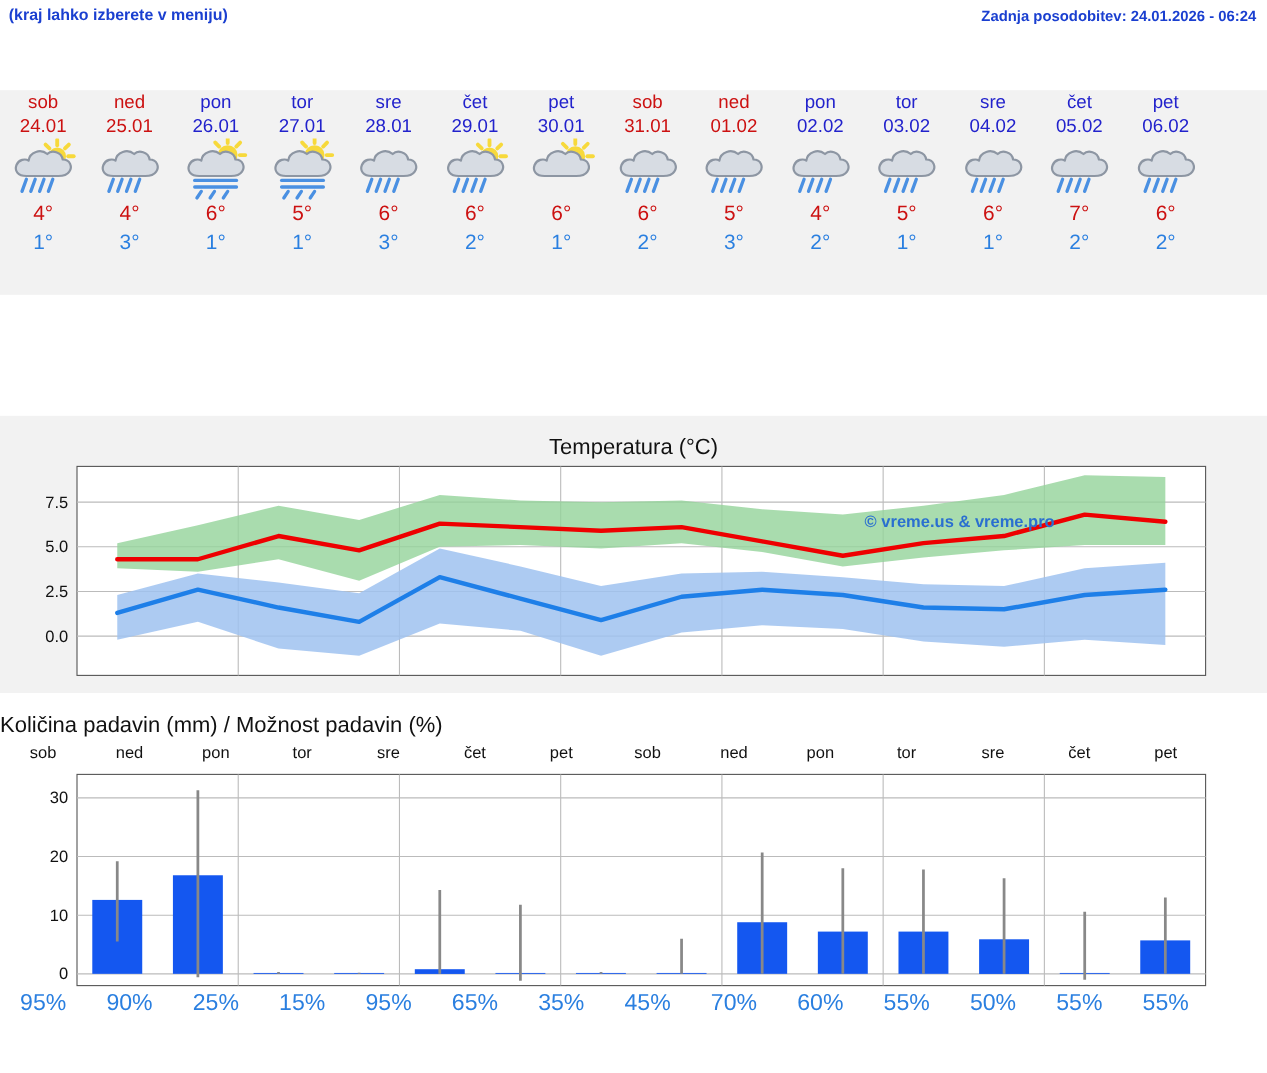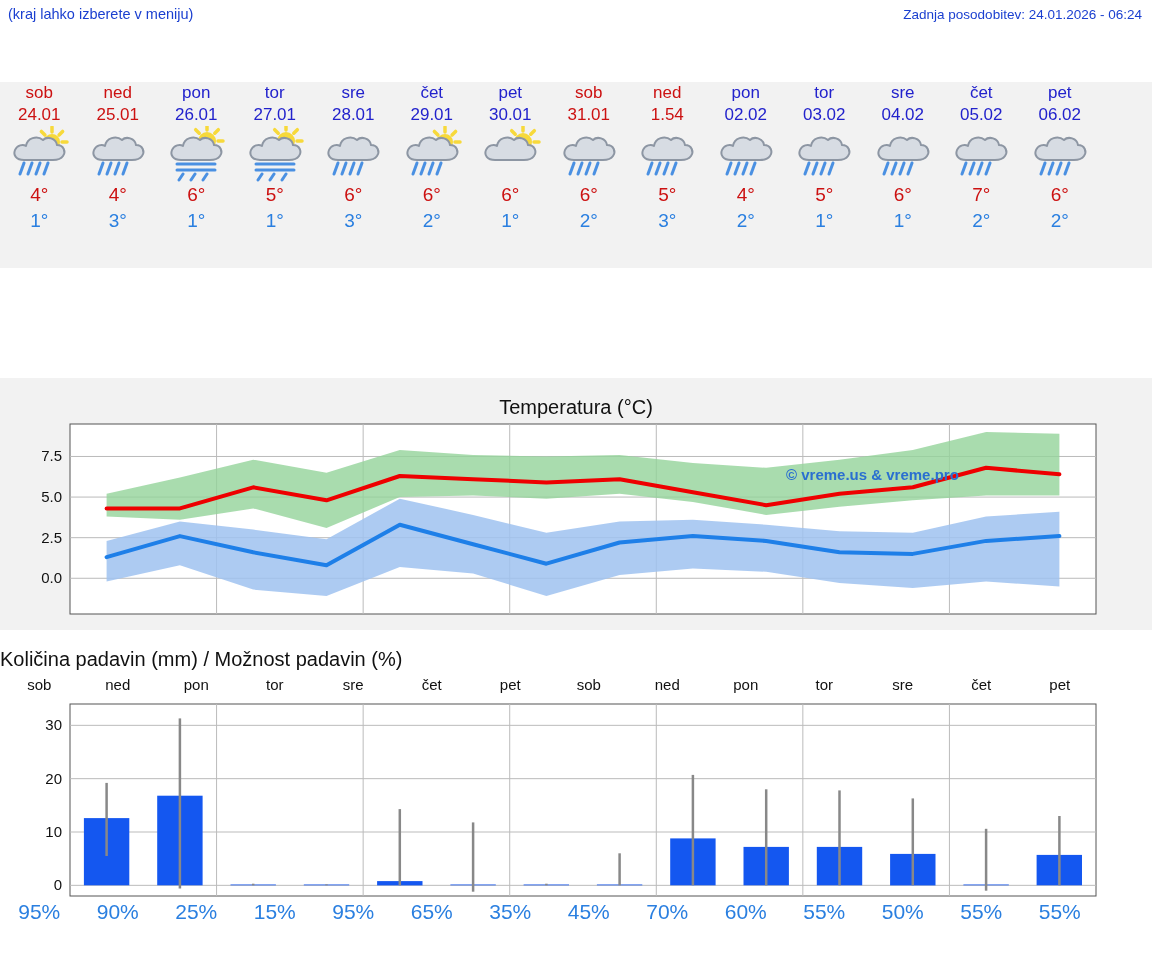--- a/index.html
+++ b/index.html
@@ -4,21 +4,21 @@
 <style>
   html,body{margin:0;padding:0;}
   body{
     width:1152px;height:975px;
     background:#ffffff;
     font-family:"Liberation Sans", sans-serif;
     position:relative;
     overflow:hidden;
   }
   
-  .topbar{position:absolute;left:0;top:0;width:1152px;height:60px;}
+  .topbar{position:absolute;left:0;top:0;width:1152px;height:60px;font-weight:bold;}
   .menu-note{position:absolute;left:8px;top:6px;font-size:14.5px;color:#1a3fd0;}
   .page-title{position:absolute;left:0;top:14px;width:1152px;text-align:center;font-size:22px;color:#1a3fd0;}
   .updated{position:absolute;right:10px;top:7px;font-size:13.5px;color:#1a3fd0;}
 
   
   .daystrip{position:absolute;left:0;top:82px;width:1152px;height:186px;background:#f2f2f2;}
   .days{display:flex;width:1152px;}
   .day{width:78.5px;flex:0 0 78.5px;text-align:center;}
   .day .dow{font-size:17px;line-height:22px;color:#2222cc;}
   .day .date{font-size:17px;line-height:22px;color:#2222cc;}
@@ -212,21 +212,21 @@
             <line x1="24" y1="37" x2="20" y2="48" stroke="#4a90e2" stroke-width="3" stroke-linecap="round"></line>
             <line x1="32" y1="37" x2="28" y2="48" stroke="#4a90e2" stroke-width="3" stroke-linecap="round"></line>
             <line x1="40" y1="37" x2="36" y2="48" stroke="#4a90e2" stroke-width="3" stroke-linecap="round"></line>
           </svg>
         </div>
         <div class="tmax">6°</div>
         <div class="tmin">2°</div>
       </div>
       <div class="day weekend">
         <div class="dow">ned</div>
-        <div class="date">1.54</div>
+        <div class="date">01.02</div>
         <div class="icon-wrap">
           <svg width="62" height="56" viewBox="0 0 62 56">
             <path d="M16 34 C8 34 5 29 7 24 C9 19 15 18 18 20 C19 12 29 9 35 14 C39 10 48 12 49 19 C56 19 58 26 55 30 C53 33 49 34 45 34 Z" fill="#d7dce3" stroke="#8d96a3" stroke-width="2" stroke-linejoin="round"></path>
             <line x1="16" y1="37" x2="12" y2="48" stroke="#4a90e2" stroke-width="3" stroke-linecap="round"></line>
             <line x1="24" y1="37" x2="20" y2="48" stroke="#4a90e2" stroke-width="3" stroke-linecap="round"></line>
             <line x1="32" y1="37" x2="28" y2="48" stroke="#4a90e2" stroke-width="3" stroke-linecap="round"></line>
             <line x1="40" y1="37" x2="36" y2="48" stroke="#4a90e2" stroke-width="3" stroke-linecap="round"></line>
           </svg>
         </div>
         <div class="tmax">5°</div>

